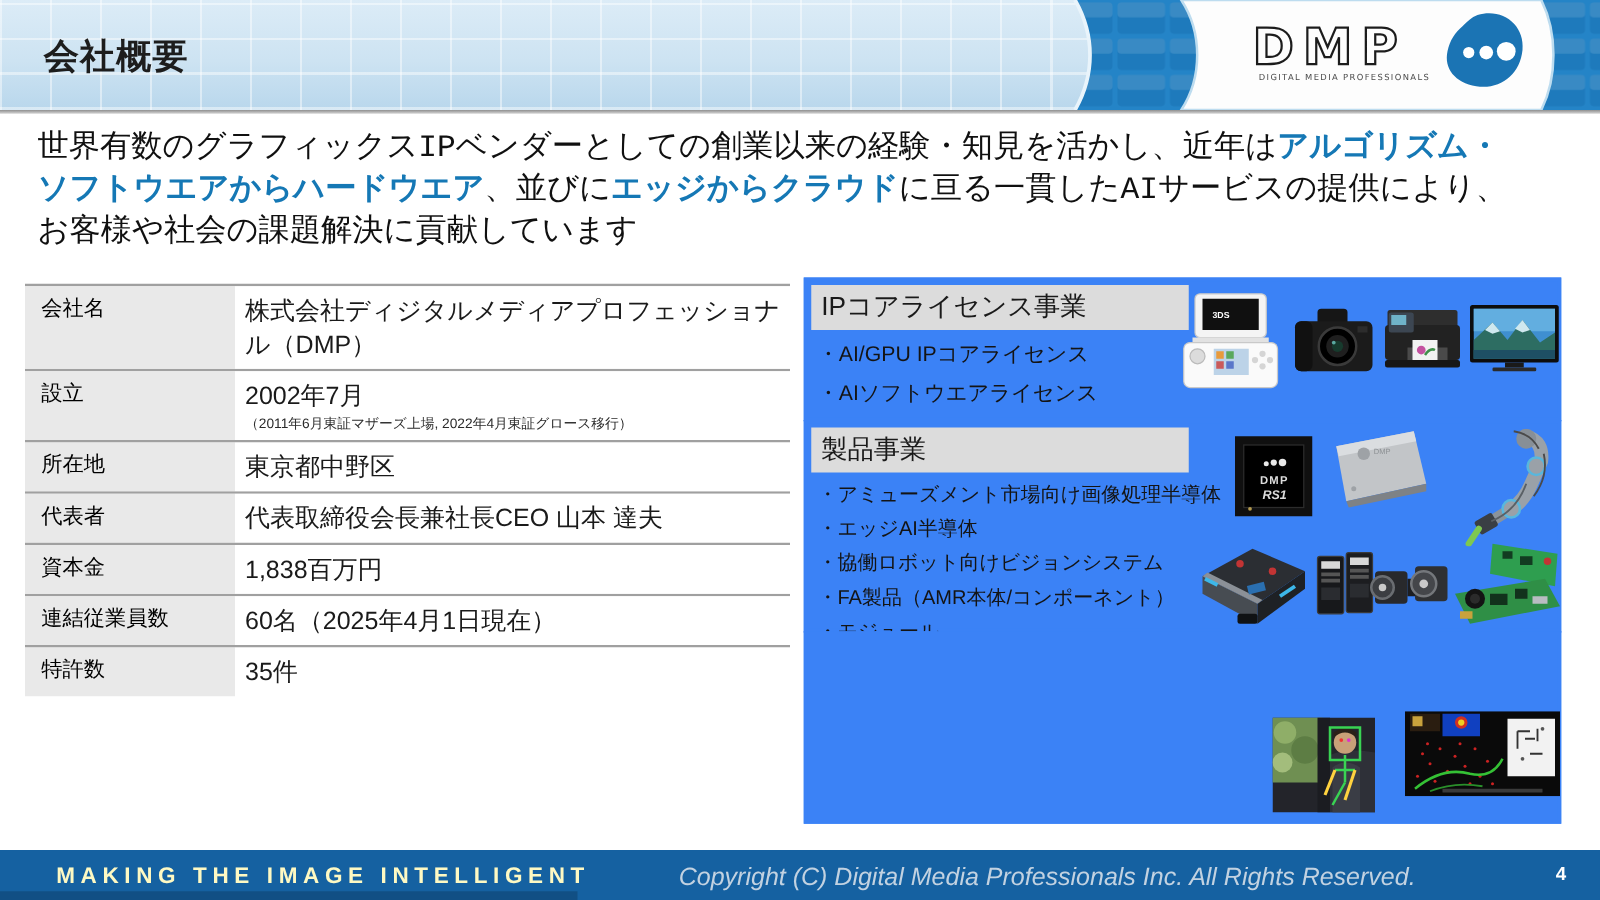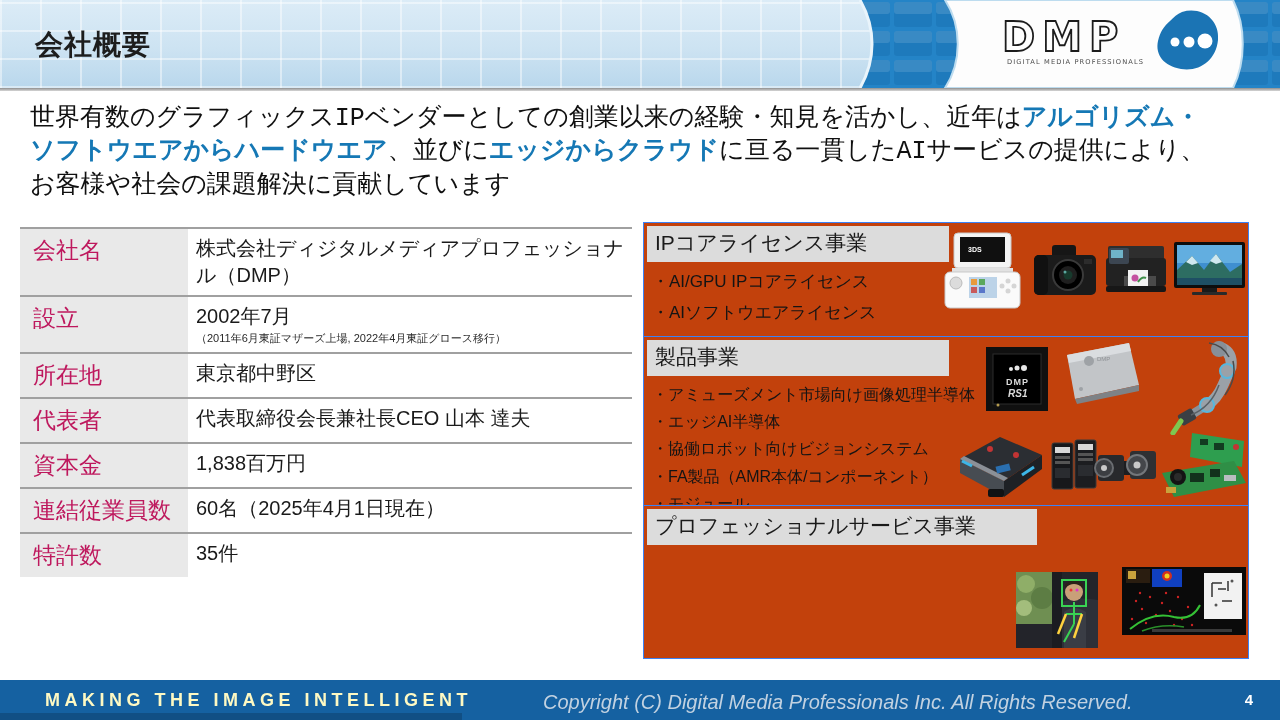--- a/index.html
+++ b/index.html
@@ -21,29 +21,29 @@
     background:linear-gradient(180deg,#8f8f8f,#d6d6d6); }
 
   
   .intro { position:absolute; left:30px; top:102px; width:1180px;
     font-size:25px; line-height:1.33; color:#101010;font-family:Liberation Mono, monospace; }
   .intro .hl { color:#1578b5; font-weight:bold; }
 
   
   .company-table { position:absolute; left:20px; top:227px; width:612px; }
   .ct-row { display:flex; border-top:2px solid #a0a0a0; }
-  .ct-label { width:168px; background:#e9e9e9; font-size:23px; color:#be185d;
+  .ct-label { width:168px; background:#e9e9e9; font-size:17px; color:#000000;
     padding:6px 4px 6px 13px; }
   .ct-value { flex:1; background:#fff; font-size:20px; color:#1a1a1a;
     padding:6px 6px 6px 8px; }
   .ct-note { font-size:11px; color:#2a2a2a; margin-top:1px; }
 
   
-  .biz { position:absolute; left:643px; width:606px; background:#c2410c;
-    border:1px solid #3b82f6; }
+  .biz { position:absolute; left:643px; width:606px; background:#3b82f6;
+    border:3px solid #3b82f6; }
   .biz1 { top:222px; height:115px; }
   .biz2 { top:336px; height:170px; }
   .biz3 { top:505px; height:154px; }
   .biz-title { display:block; background:#dcdcdc; font-size:21px; color:#1a1a1a;
     margin:3px 0 0 3px; padding:3px 10px 5px 8px; }
   .biz1 .biz-title { width:302px; }
   .biz2 .biz-title { width:302px; }
   .biz3 .biz-title { width:390px; }
   .biz-bullets { padding:5px 0 0 8px; color:#141414; }
   .biz-bullets div { white-space:pre-line; }
@@ -271,21 +271,20 @@
       <rect x="34" y="42" width="14" height="9" fill="#12321c"></rect>
       <rect x="54" y="38" width="10" height="8" fill="#12321c"></rect>
       <rect x="68" y="44" width="12" height="6" fill="#b9bdc1"></rect>
       <circle cx="22" cy="46" r="8" fill="#141414"></circle>
       <circle cx="22" cy="46" r="4" fill="#2b2b2b"></circle>
       <rect x="10" y="56" width="10" height="6" fill="#c9a23c"></rect>
     </svg>
   </div>
 
   <div class="biz biz3">
-    <div class="biz-title">プロフェッショナルサービス事業</div>
     <svg class="img" style="left:372px;top:66px" width="82" height="76" viewBox="0 0 82 76">
       <rect width="82" height="76" fill="#23242a"></rect>
       <rect x="0" y="0" width="40" height="52" fill="#6f8f52"></rect>
       <circle cx="10" cy="12" r="9" fill="#8fae68"></circle>
         <circle cx="26" cy="26" r="11" fill="#5d7d44"></circle>
       <circle cx="8" cy="36" r="8" fill="#a3bd7c"></circle>
       <rect x="36" y="0" width="10" height="76" fill="#1b1c21"></rect>
       <path d="M46,76 L46,30 Q60,24 82,28 L82,76 Z" fill="#2e3038"></path>
       <circle cx="58" cy="20" r="9" fill="#c9a078"></circle>
       <path d="M49,16 Q58,8 67,16 L67,12 Q58,5 49,12 Z" fill="#2a2118"></path>

